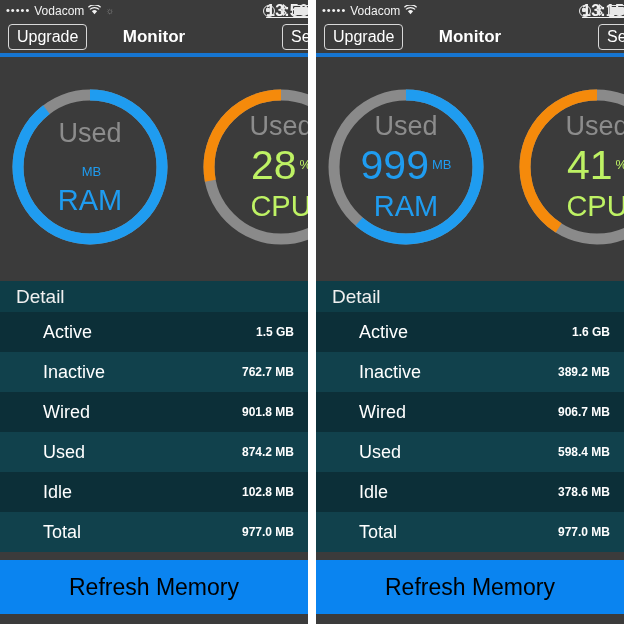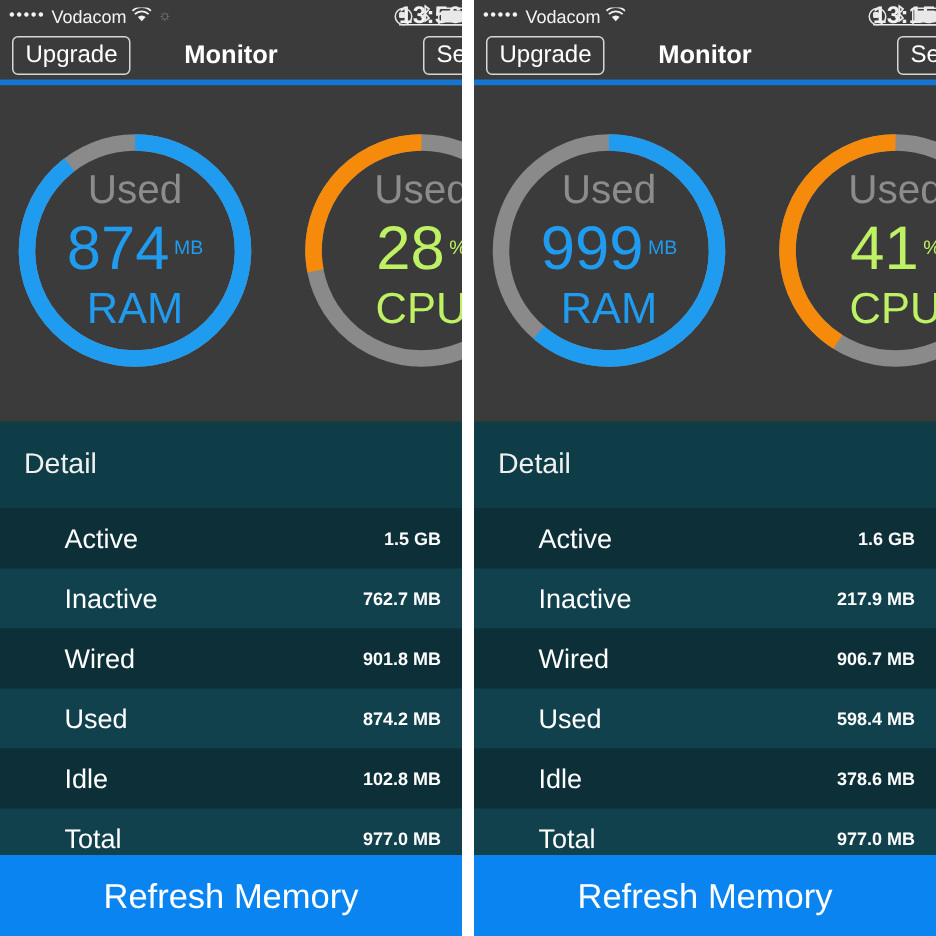--- a/index.html
+++ b/index.html
@@ -173,21 +173,21 @@
     text-align: right;
   }
   .ram-col { color: #1f9cf0; }
   .cpu-col { color: #bef264; }
 
   
   .detail {
     background: #0d3640;
   }
   .detail-header {
-    height: 58px;
+    height: 31px;
     display: flex;
     align-items: center;
     padding-left: 16px;
     color: #f0f0f0;
     font-size: 19px;
     background: #0e3d47;
     box-sizing: border-box;
   }
   .row {
     height: 40px;
@@ -199,24 +199,24 @@
     color: #ffffff;
   }
   .row.odd  { background: #0c2f38; }
   .row.even { background: #11414c; }
   .row-label { font-size: 18px; font-weight: normal; margin-left: 11px; }
   .row-value { font-size: 12px; font-weight: bold; white-space: nowrap; }
 
   
   .refresh {
     position: absolute;
-    left: 0; right: 0; bottom: 0;
+    left: 0; right: 0; bottom: 10px;
     height: 54px;
     background: #0a84f0;
-    color: #ffffff;
+    color: #000000;
     display: flex;
     align-items: center;
     justify-content: center;
     font-size: 23px;
     white-space: nowrap;
   }
 </style>
 </head>
 <body>
 
@@ -258,21 +258,20 @@
     <div class="gauges">
 
       <div class="gauge gauge-ram">
         <svg width="170" height="170" viewBox="0 0 170 170">
           <circle cx="85" cy="85" r="72" fill="none" stroke="#8a8a8a" stroke-width="11"></circle>
           <circle class="arc" cx="85" cy="85" r="72" fill="none" stroke="#1f9cf0" stroke-width="11" stroke-linecap="butt" transform="rotate(-90 85 85)" stroke-dasharray="404.88846119465256 47.500880922277645"></circle>
         </svg>
         <div class="gauge-text">
           <div class="g-used">Used</div>
           <div class="g-value-row">
-            <span class="g-value ram-col">874</span>
             <span class="g-unit ram-col">MB</span>
           </div>
           <div class="g-label ram-col">RAM</div>
         </div>
       </div>
 
       <div class="gauge gauge-cpu">
         <svg width="170" height="170" viewBox="0 0 170 170">
           <circle cx="85" cy="85" r="72" fill="none" stroke="#8a8a8a" stroke-width="11"></circle>
           <circle class="arc" cx="85" cy="85" r="72" fill="none" stroke="#f58a0b" stroke-width="11" stroke-linecap="butt" transform="rotate(-90 85 85) scale(1,-1) translate(0,-170)" stroke-dasharray="126.66901579274047 325.7203263241897"></circle>
@@ -389,21 +388,21 @@
     </div>
 
     <div class="detail">
       <div class="detail-header">Detail</div>
       <div class="row odd">
         <span class="row-label">Active</span>
         <span class="row-value">1.6 GB</span>
       </div>
       <div class="row even">
         <span class="row-label">Inactive</span>
-        <span class="row-value">217.9 MB</span>
+        <span class="row-value">389.2 MB</span>
       </div>
       <div class="row odd">
         <span class="row-label">Wired</span>
         <span class="row-value">906.7 MB</span>
       </div>
       <div class="row even">
         <span class="row-label">Used</span>
         <span class="row-value">598.4 MB</span>
       </div>
       <div class="row odd">

